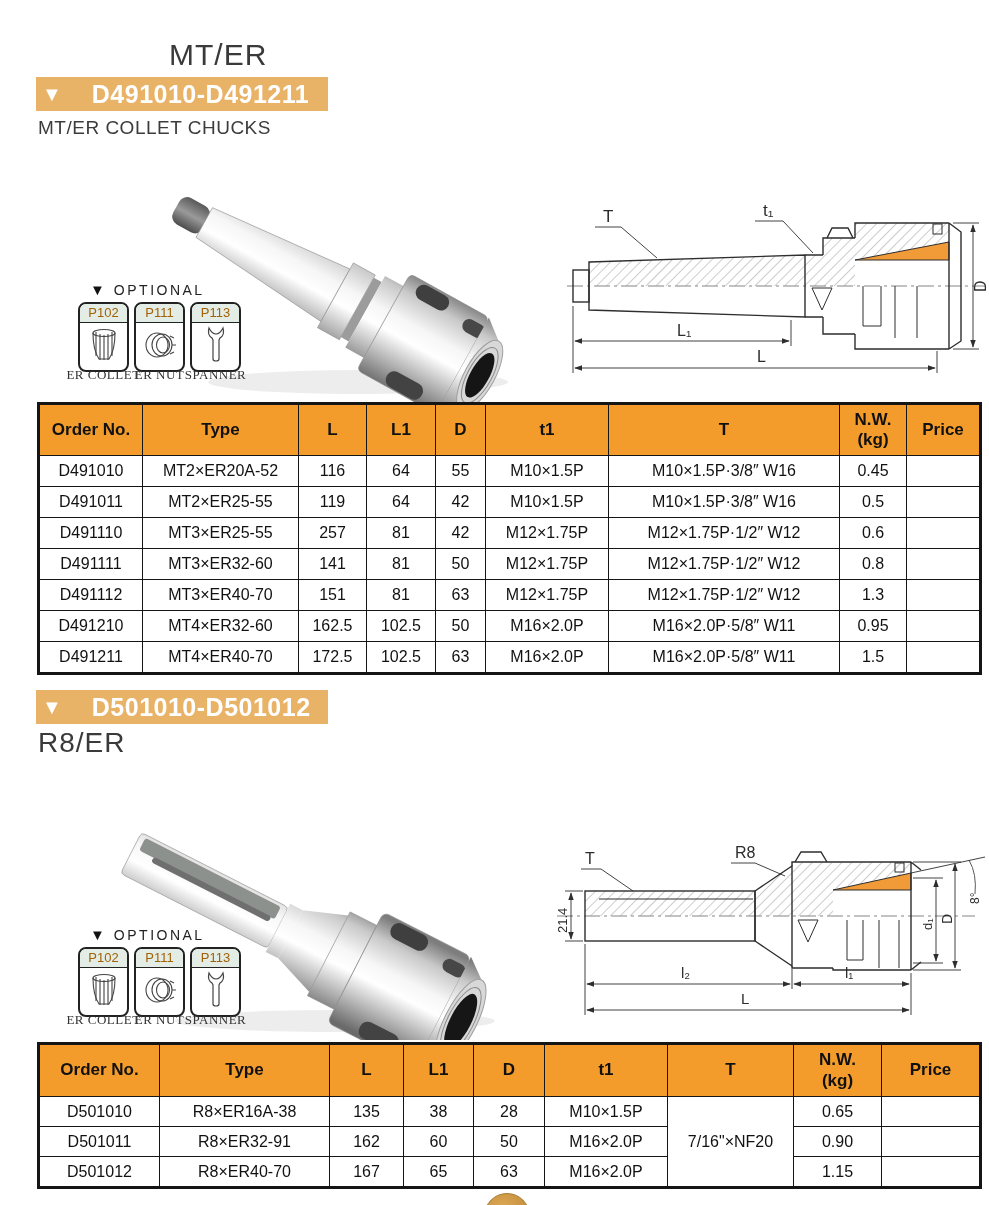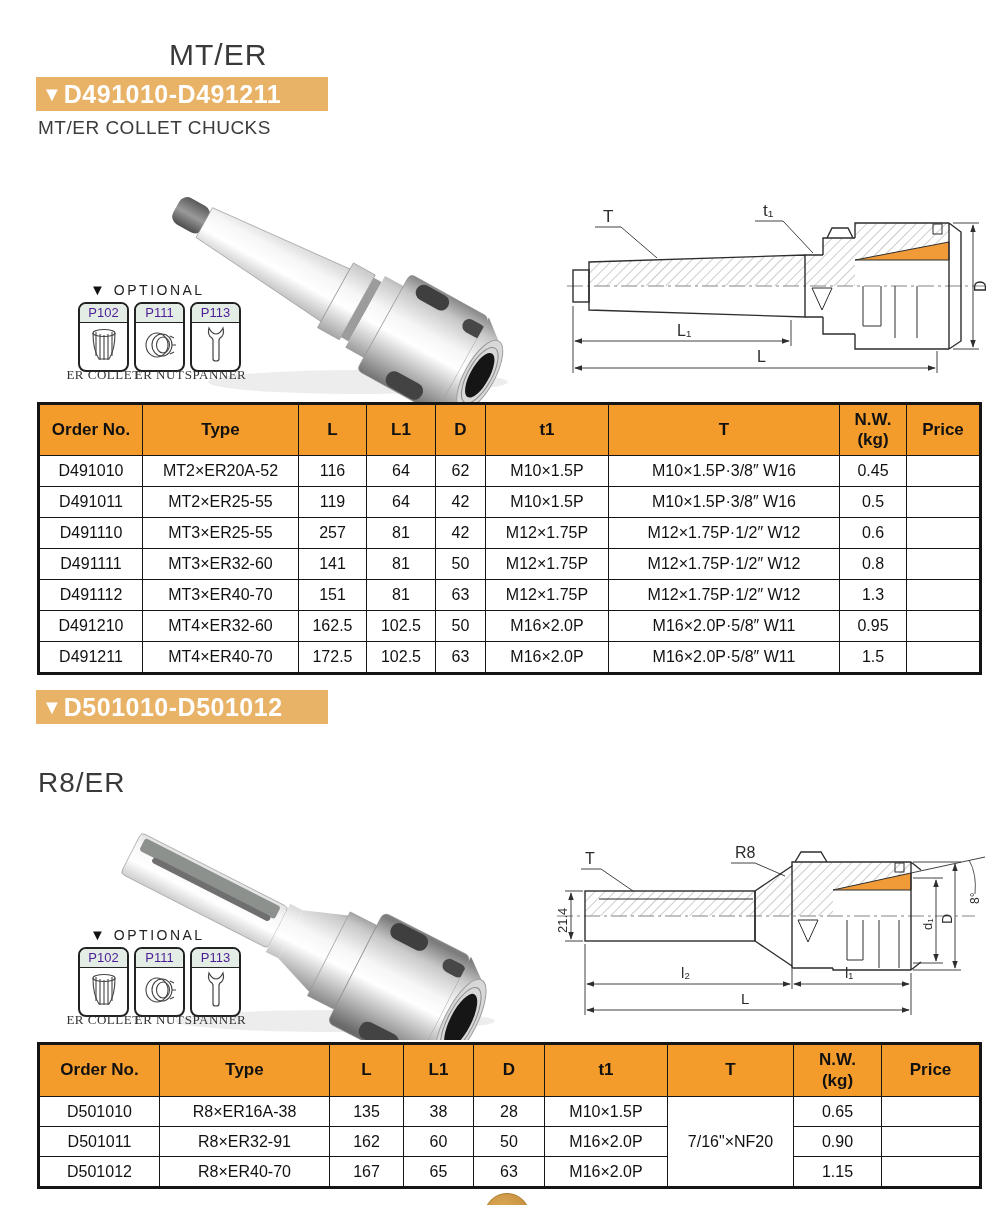--- a/index.html
+++ b/index.html
@@ -3,43 +3,43 @@
 <meta charset="utf-8">
 <style>
   :root{ --hdr:#F49C2B; --banner:#E8B267; --ink:#151515; }
   html,body{margin:0;padding:0;background:#fff;}
   .page{position:relative;width:989px;height:1205px;background:#fff;
         font-family:"Liberation Sans",sans-serif;overflow:hidden;color:#222;}
   .abs{position:absolute;}
 
   .main-title{font-size:30px;color:#3a3a3a;letter-spacing:1px;}
   .sub-title{font-size:19px;color:#3c3c3c;letter-spacing:.5px;}
-  .sec2-title{font-size:28px;color:#3a3a3a;letter-spacing:1px;margin-top:40px;}
+  .sec2-title{font-size:28px;color:#3a3a3a;letter-spacing:1px;}
 
   .banner{width:292px;height:34px;background:var(--banner);display:flex;align-items:center;
           padding-left:6px;box-sizing:border-box;}
   .banner .tri{color:#fff;font-size:20px;line-height:1;margin-right:2px;}
-  .banner .btxt{color:#fff;font-size:25px;font-weight:bold;letter-spacing:.5px;}
+  .banner .btxt{color:#fff;font-size:25px;font-weight:bold;letter-spacing:.5px;margin-left:28px;}
 
   .spec{border-collapse:collapse;table-layout:fixed;background:#fff;border:3px solid var(--ink);}
   .spec th,.spec td{border:1.6px solid var(--ink);text-align:center;vertical-align:middle;
                     color:#111;padding:0 2px;overflow:hidden;}
   .spec th{background:var(--hdr);font-size:17px;font-weight:bold;white-space:pre-line;line-height:1.2;}
   .spec td{font-size:16px;}
   #table1 th{height:50px}  #table1 td{height:30px}
   #table2 th{height:51px}  #table2 td{height:29px}
 
   .optional .opt-head{display:flex;align-items:center;}
   .opt-ptr{font-size:15px;color:#111;margin-left:32px;}
   .opt-lbl{font-size:14px;color:#222;letter-spacing:2.5px;margin-left:9px;}
   .boxes{display:flex;margin-top:4px;margin-left:20px;}
   .obox{position:relative;width:47px;height:66px;border:2px solid #222;border-radius:8px;
         margin-right:5px;background:#fff;overflow:visible;}
   .ocode{height:18px;background:#E3ECE5;border-bottom:1.6px solid #222;border-radius:6px 6px 0 0;
-         font-size:13px;color:#4c1d95;text-align:center;line-height:18px;}
+         font-size:13px;color:#a16207;text-align:center;line-height:18px;}
   .oicon{height:44px;display:flex;align-items:center;justify-content:center;}
   .ocap{position:absolute;left:50%;bottom:-13px;transform:translateX(-50%);
         white-space:nowrap;font-size:13px;color:#333;letter-spacing:.5px;font-family:Liberation Serif, serif;}
 
   svg text{font-family:"Liberation Sans",sans-serif;fill:#2c2c2c;}
   .logo{width:44px;height:44px;border-radius:50%;
         background:radial-gradient(circle at 40% 35%, #DDA955, #BB8434);
         border:1px solid #a87a2c;}
 </style>
 </head>
@@ -208,21 +208,21 @@
 (kg)</th>
           <th>Price</th>
         </tr>
       </thead>
       <tbody>
         <tr>
           <td>D491010</td>
           <td>MT2×ER20A-52</td>
           <td>116</td>
           <td>64</td>
-          <td>62</td>
+          <td>55</td>
           <td>M10×1.5P</td>
           <td>M10×1.5P·3/8″ W16</td>
           <td>0.45</td>
           <td></td>
         </tr>
         <tr>
           <td>D491011</td>
           <td>MT2×ER25-55</td>
           <td>119</td>
           <td>64</td>

